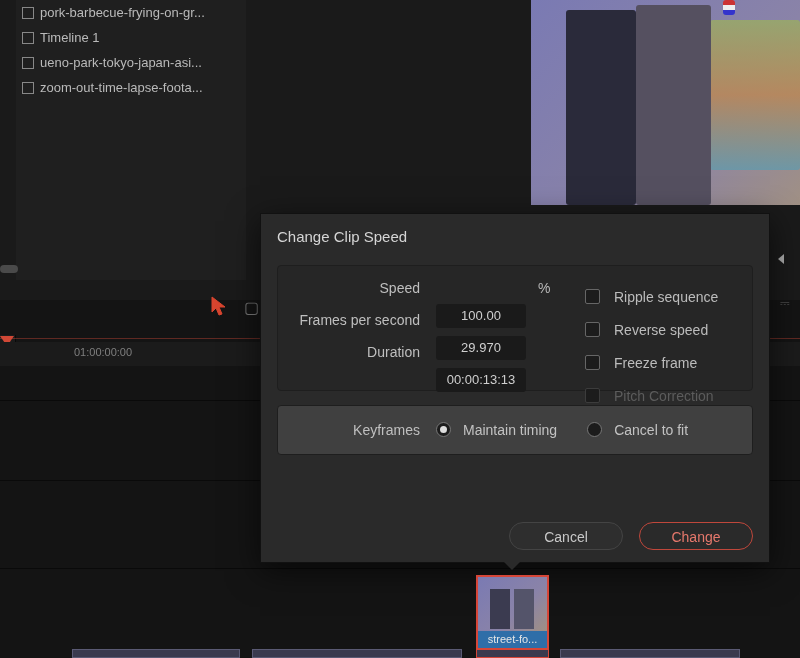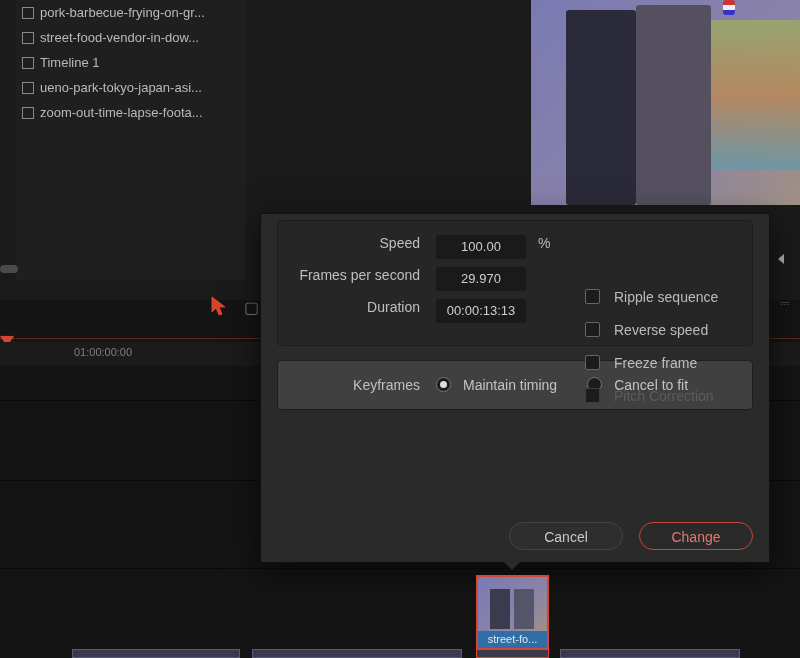--- a/index.html
+++ b/index.html
@@ -38,21 +38,21 @@
   
   .cursor-arrow { position:absolute; left:211px; top:296px; width:0; height:0; pointer-events:none; }
   .cursor-arrow svg { width:18px; height:22px; }
 
   
   .dialog { position:absolute; left:260px; top:213px; width:510px; height:350px; background:#2a2a2a; border:1px solid #111; box-shadow:0 8px 30px rgba(0,0,0,.6); }
   .dialog .title { padding:14px 16px 14px; font-size:15px; color:#d5d5d5; }
   .dialog .section { margin:6px 16px 0; border:1px solid #1e1e1e; border-radius:4px; background:#262626; padding:14px 18px 14px; }
   .row { display:flex; align-items:flex-start; height:32px; }
   .row .lab { width:140px; text-align:right; padding-right:16px; color:#bfbfbf; font-size:14px; }
-  .row .field { width:90px; height:24px; background:#1a1a1a; border-radius:3px; color:#cfcfcf; text-align:center; font-size:13px; line-height:24px; }
+  .row .field { width:90px; height:24px; background:#1a1a1a; border-radius:3px; color:#cfcfcf; text-align:center; font-size:13px; line-height:24px;margin-top:24px; }
   .row .unit { margin-left:12px; color:#b8b8b8; font-size:14px; }
   .check-col { position:absolute; left:585px; top:280px; width:170px; }
   .check-row { display:flex; align-items:center; height:33px; gap:14px; }
   .chk { width:15px; height:15px; border:1px solid #666; background:#1c1c1c; border-radius:2px; }
   .chk.disabled { border-color:#3c3c3c; }
   .check-row .clabel { color:#bcbcbc; font-size:14px; }
   .check-row.disabled .clabel { color:#5c5c5c; }
 
   .radio-section { margin:14px 16px 0; border:1px solid #1e1e1e; border-radius:4px; background:#404040; padding:16px 18px; display:flex; align-items:flex-start; }
   .radio-section .rl { width:140px; text-align:right; padding-right:16px; color:#bfbfbf; font-size:14px; }
@@ -88,24 +88,20 @@
 </head>
 <body>
 
 <div class="media-panel">
   <div class="media-item">
     <span class="file-icon"></span>
     <span class="label">pork-barbecue-frying-on-gr...</span>
   </div>
   <div class="media-item">
     <span class="file-icon"></span>
-    <span class="label">street-food-vendor-in-dow...</span>
-  </div>
-  <div class="media-item">
-    <span class="file-icon"></span>
     <span class="label">Timeline 1</span>
   </div>
   <div class="media-item">
     <span class="file-icon"></span>
     <span class="label">ueno-park-tokyo-japan-asi...</span>
   </div>
   <div class="media-item">
     <span class="file-icon"></span>
     <span class="label">zoom-out-time-lapse-foota...</span>
   </div>
@@ -140,20 +136,21 @@
 
 <div class="cursor-arrow">
   <svg viewBox="0 0 18 22">
       <path d="M1 1 L1 16 L5 12 L8 19 L11 18 L8 11 L14 11 Z" fill="#d8452f" stroke="#d8452f"></path>
     </svg>
 </div>
 
 <div class="zoom-ctrl">⎓</div>
 
 <div class="dialog">
+  <div class="title">Change Clip Speed</div>
   <div class="section">
     <div class="row">
       <div class="lab">Speed</div>
       <div class="field">100.00</div>
       <div class="unit">%</div>
     </div>
     <div class="row">
       <div class="lab">Frames per second</div>
       <div class="field">29.970</div>
     </div>

